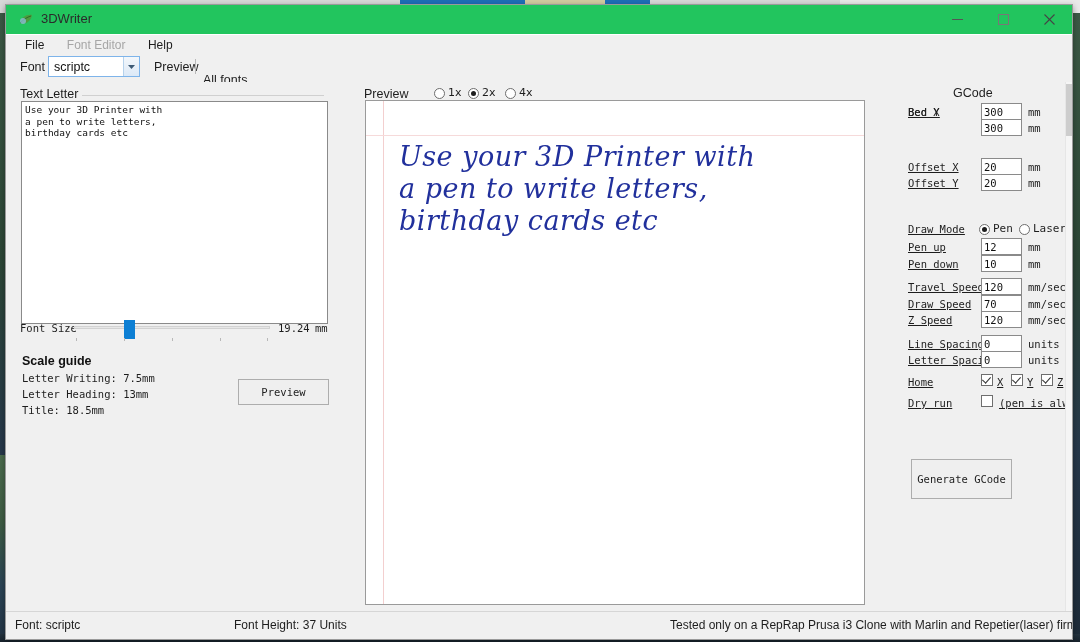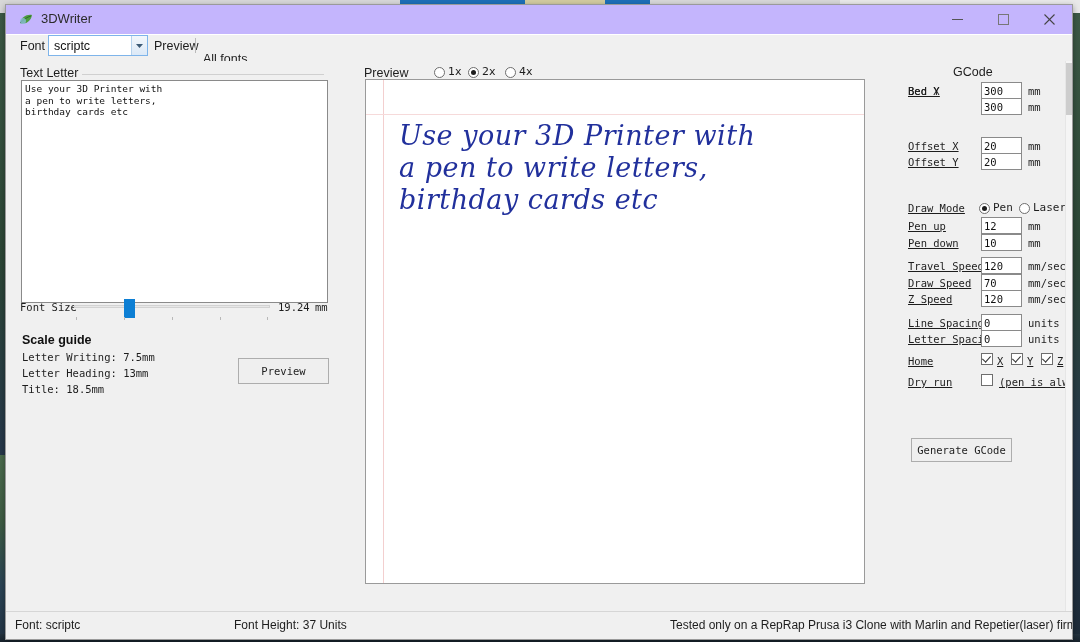--- a/index.html
+++ b/index.html
@@ -68,21 +68,21 @@
     border: 1px solid #9a9a9a;
     box-shadow: 0 2px 6px rgba(0,0,0,0.35);
     box-sizing: border-box;
     overflow: hidden;
   }
 
   
   #title-bar {
     position: relative;
     height: 29px;
-    background: #c4b5fd;
+    background: #22c55e;
     border-bottom: 1px solid #ffffff;
   }
   #app-icon {
     position: absolute;
     left: 12px; top: 7px;
     width: 16px; height: 16px;
   }
   #title-text {
     position: absolute;
     left: 35px; top: 6px;
@@ -128,21 +128,21 @@
   }
   #font-label {
     position: absolute;
     left: 14px; top: 4px;
     font-size: 12.5px;
     color: #1d1d1d;
   }
   #font-combo {
     position: absolute;
     left: 42px; top: 0px;
-    width: 100px; height: 21px;
+    width: 92px; height: 21px;
     background: #ffffff;
     border: 1px solid #7eb4ea;
     box-sizing: border-box;
   }
   #font-combo-value {
     position: absolute;
     left: 5px; top: 3px;
     font-size: 12.5px;
     color: #101010;
   }
@@ -432,21 +432,21 @@
     position: absolute;
     left: 2px; top: 0px;
     width: 4px; height: 7px;
     border: solid #333;
     border-width: 0 1.6px 1.6px 0;
     transform: rotate(42deg);
   }
   #generate-gcode-button {
     position: absolute;
     left: 10px; top: 377px;
-    width: 101px; height: 24px;
+    width: 101px; height: 40px;
     background: #efefef;
     border: 1px solid #adadad;
     box-sizing: border-box;
     display: flex;
     align-items: center;
     justify-content: center;
     font-family: "DejaVu Sans Mono", monospace;
     font-size: 10.5px;
     color: #1d1d1d;
   }
@@ -528,20 +528,25 @@
         </svg>
     </div>
     <div class="win-btn" id="btn-close">
       <svg width="11" height="11" viewBox="0 0 11 11">
         <line x1="0.5" y1="0.5" x2="10.5" y2="10.5" stroke="#444" stroke-width="1.1"></line>
         <line x1="10.5" y1="0.5" x2="0.5" y2="10.5" stroke="#444" stroke-width="1.1"></line>
       </svg>
     </div>
   </div>
 
+  <div id="menu-bar">
+    <span class="menu-item">File</span>
+    <span class="menu-item disabled">Font Editor</span>
+    <span class="menu-item">Help</span>
+  </div>
 
   <div id="font-bar">
     <span id="font-label">Font</span>
     <div id="font-combo">
       <span id="font-combo-value">scriptc</span>
       <span id="font-combo-arrow">
         <svg width="7" height="4" viewBox="0 0 7 4">
             <path d="M0 0 L3.5 4 L7 0 Z" fill="#3d5a75"></path>
           </svg>
       </span>

